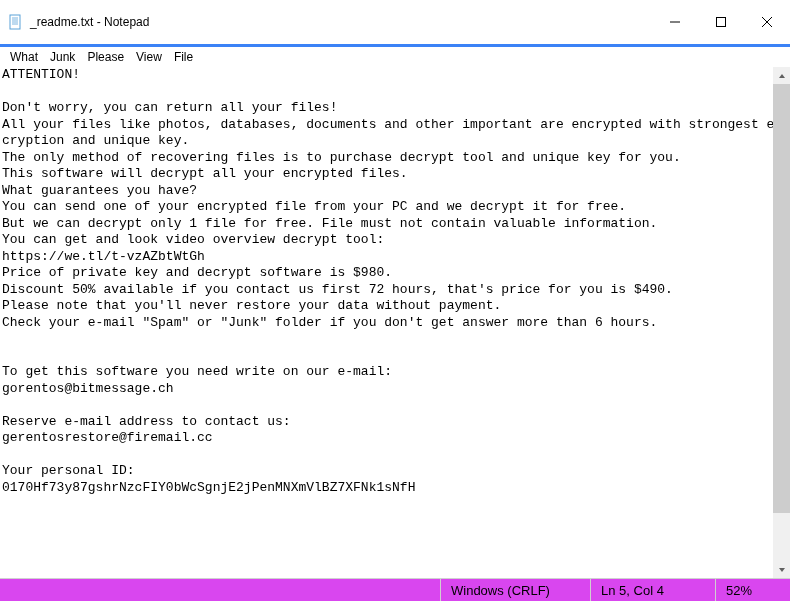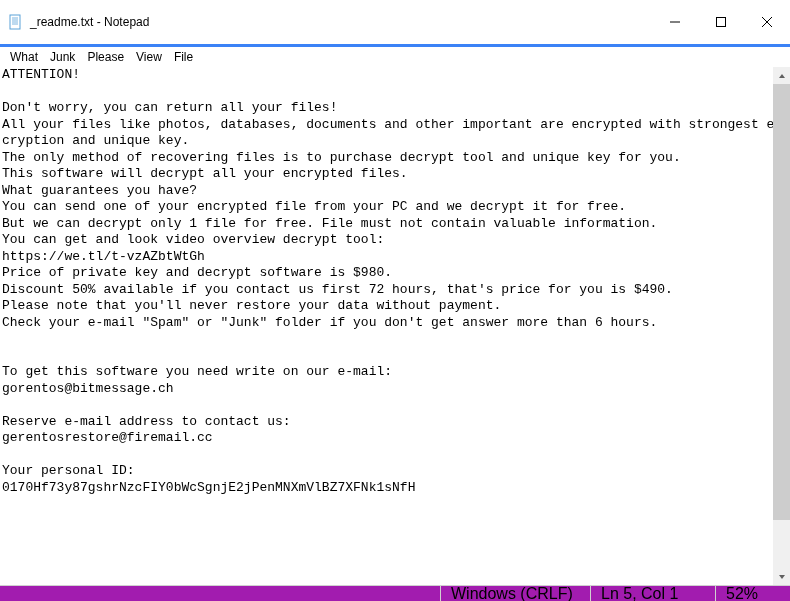--- a/index.html
+++ b/index.html
@@ -68,25 +68,25 @@
     .text-area {
       font-family: Consolas, "Courier New", monospace;
       font-size: 13px;
       line-height: 16.5px;
       white-space: pre-wrap;
       word-break: break-all;
       padding: 0 2px;
       color: #000;
     }
     .statusbar {
-      height: 16px;
-      background: #a21caf;
+      height: 23px;
+      background: #d946ef;
       border-top: 1px solid #d0d0d0;
       display: flex;
-      font-size: 16px;
+      font-size: 13px;
       align-items: center;
     }
     .status-cell {
       border-left: 1px solid #d0d0d0;
       height: 100%;
       display: flex;
       align-items: center;
       padding: 0 10px;
     }
     .status-spacer { flex: 1; }
@@ -198,15 +198,15 @@
       <svg width="8" height="8" viewBox="0 0 8 8">
           <polygon points="1,2 7,2 4,6" fill="#606060"></polygon>
         </svg>
     </div>
   </div>
 </div>
 
 <div class="statusbar">
   <div class="status-spacer"></div>
   <div class="status-cell" style="width:150px">Windows (CRLF)</div>
-  <div class="status-cell" style="width:125px">Ln 5, Col 1</div>
+  <div class="status-cell" style="width:125px">Ln 5, Col 4</div>
   <div class="status-cell" style="width:75px">52%</div>
 </div>
 
 </body></html>

